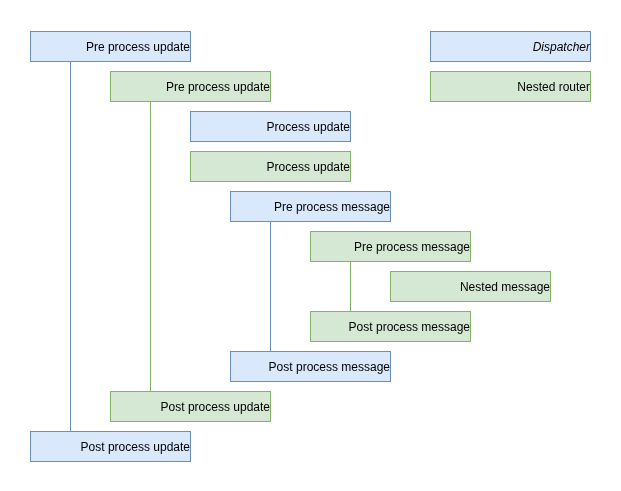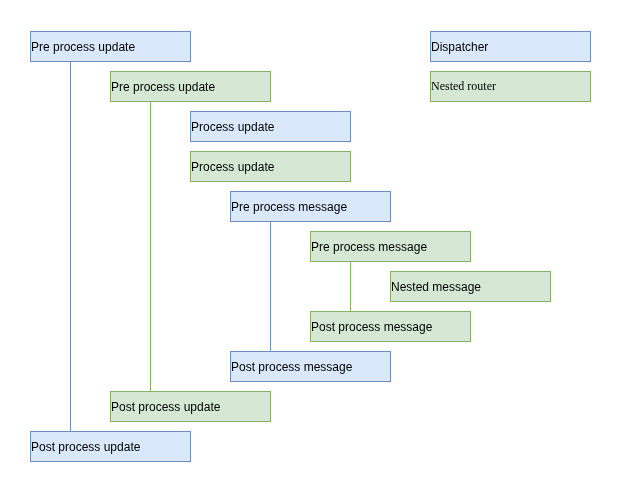--- a/index.html
+++ b/index.html
@@ -16,21 +16,21 @@
     overflow: hidden;
   }
   .node {
     position: absolute;
     width: 161px;
     height: 31px;
     box-sizing: border-box;
     border: 1px solid;
     display: flex;
     align-items: center;
-    justify-content: flex-start;
+    justify-content: flex-end;
     font-size: 12px;
     color: var(--text, #000000);
     white-space: nowrap;
   }
   .node.blue {
     background: var(--blue-fill, #dae8fc);
     border-color: var(--blue-border, #6c8ebf);
   }
   .node.green {
     background: var(--green-fill, #d5e8d4);
@@ -38,23 +38,23 @@
   }
   .edge {
     position: absolute;
     width: 1px;
   }
   .edge.blue { background: var(--blue-border, #6c8ebf); }
   .edge.green { background: var(--green-border, #82b366); }
 
   
   .n0  { left: 30px;  top: 31px;  }
-  .n1  { left: 430px; top: 31px;  }
+  .n1  { left: 430px; top: 31px; font-style: italic;  }
   .n2  { left: 110px; top: 71px;  }
-  .n3  { left: 430px; top: 71px; font-family: Liberation Serif, serif;  }
+  .n3  { left: 430px; top: 71px;  }
   .n4  { left: 190px; top: 111px; }
   .n5  { left: 190px; top: 151px; }
   .n6  { left: 230px; top: 191px; }
   .n7  { left: 310px; top: 231px; }
   .n8  { left: 390px; top: 271px; }
   .n9  { left: 310px; top: 311px; }
   .n10 { left: 230px; top: 351px; }
   .n11 { left: 110px; top: 391px; }
   .n12 { left: 30px;  top: 431px; }
 

